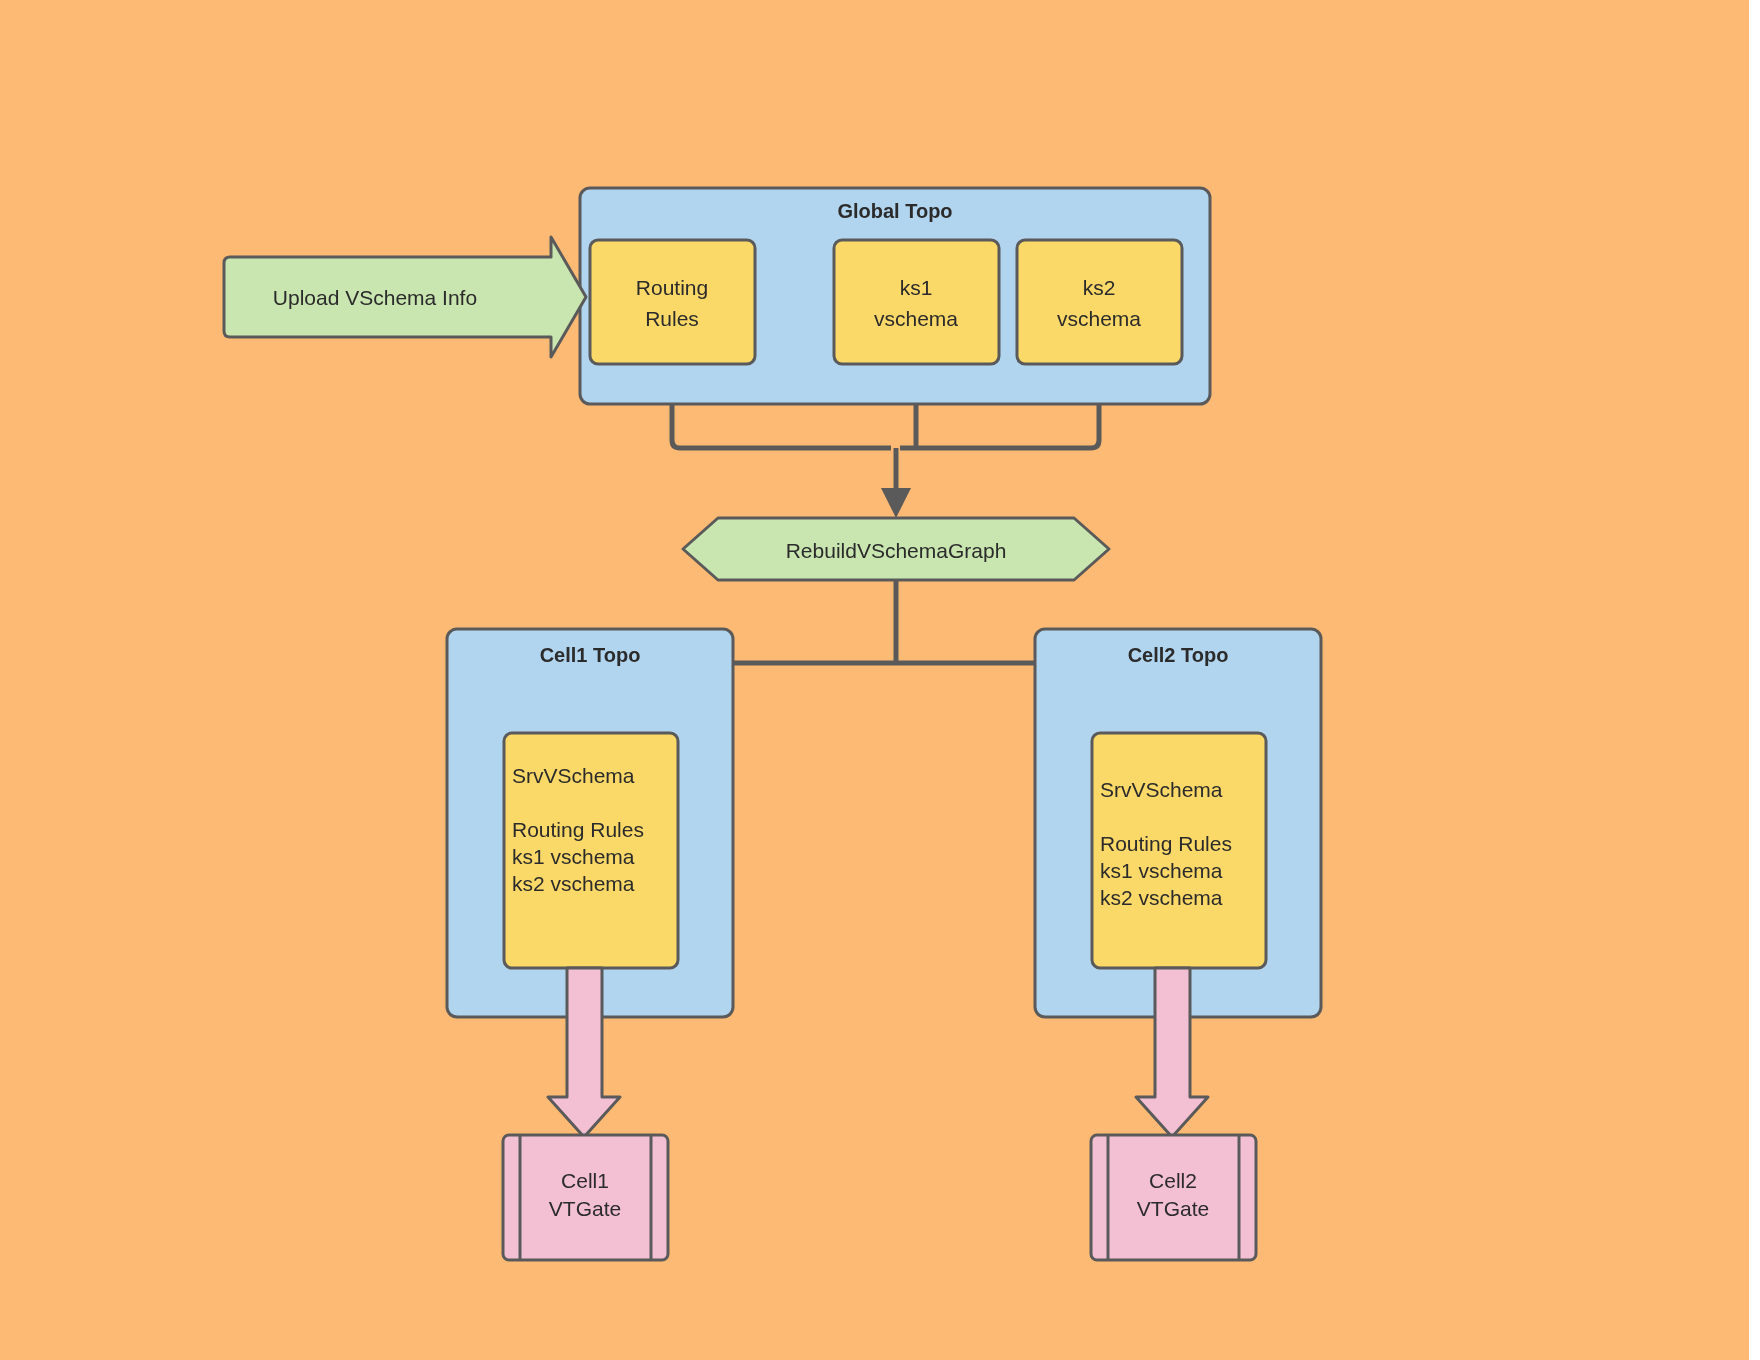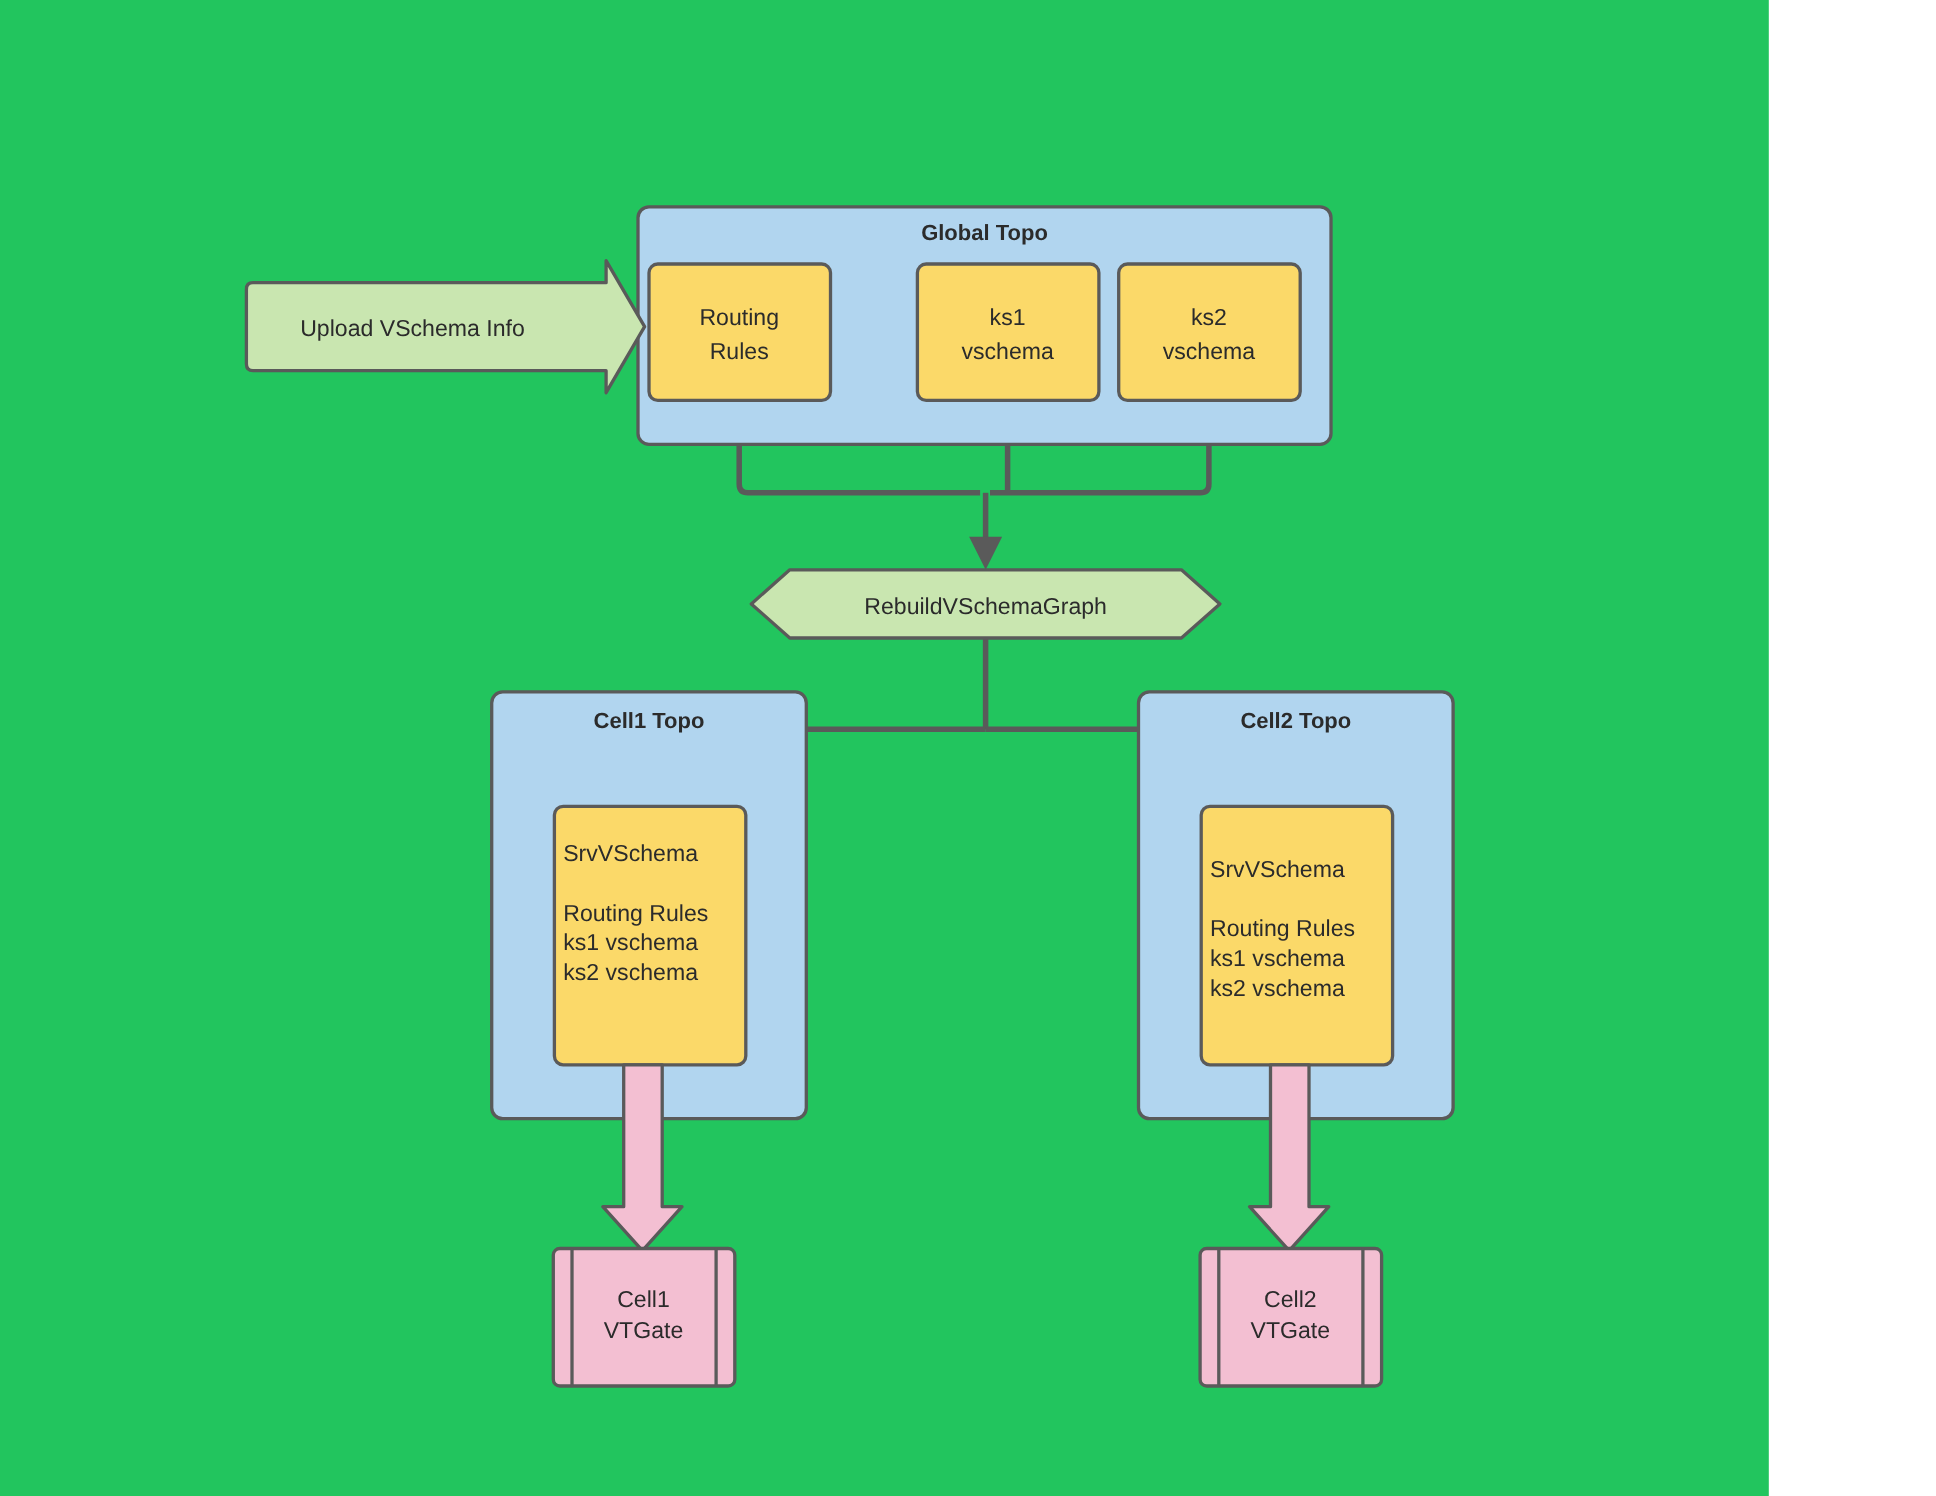--- a/index.html
+++ b/index.html
@@ -8,23 +8,23 @@
     background: #ffffff;
   }
   body {
     width: 1760px;
     height: 1360px;
     font-family: "Liberation Sans", sans-serif;
     overflow: hidden;
   }
   #diagram-root {
     position: relative;
-    width: 1608px;
+    width: 1749px;
     height: 1360px;
-    background: #22c55e;
+    background: #fdba74;
   }
   svg#diagram {
     display: block;
     width: 1760px;
     height: 1360px;
   }
   .shape-stroke {
     stroke: #5a5a5a;
     stroke-width: 3;
     stroke-linejoin: round;

